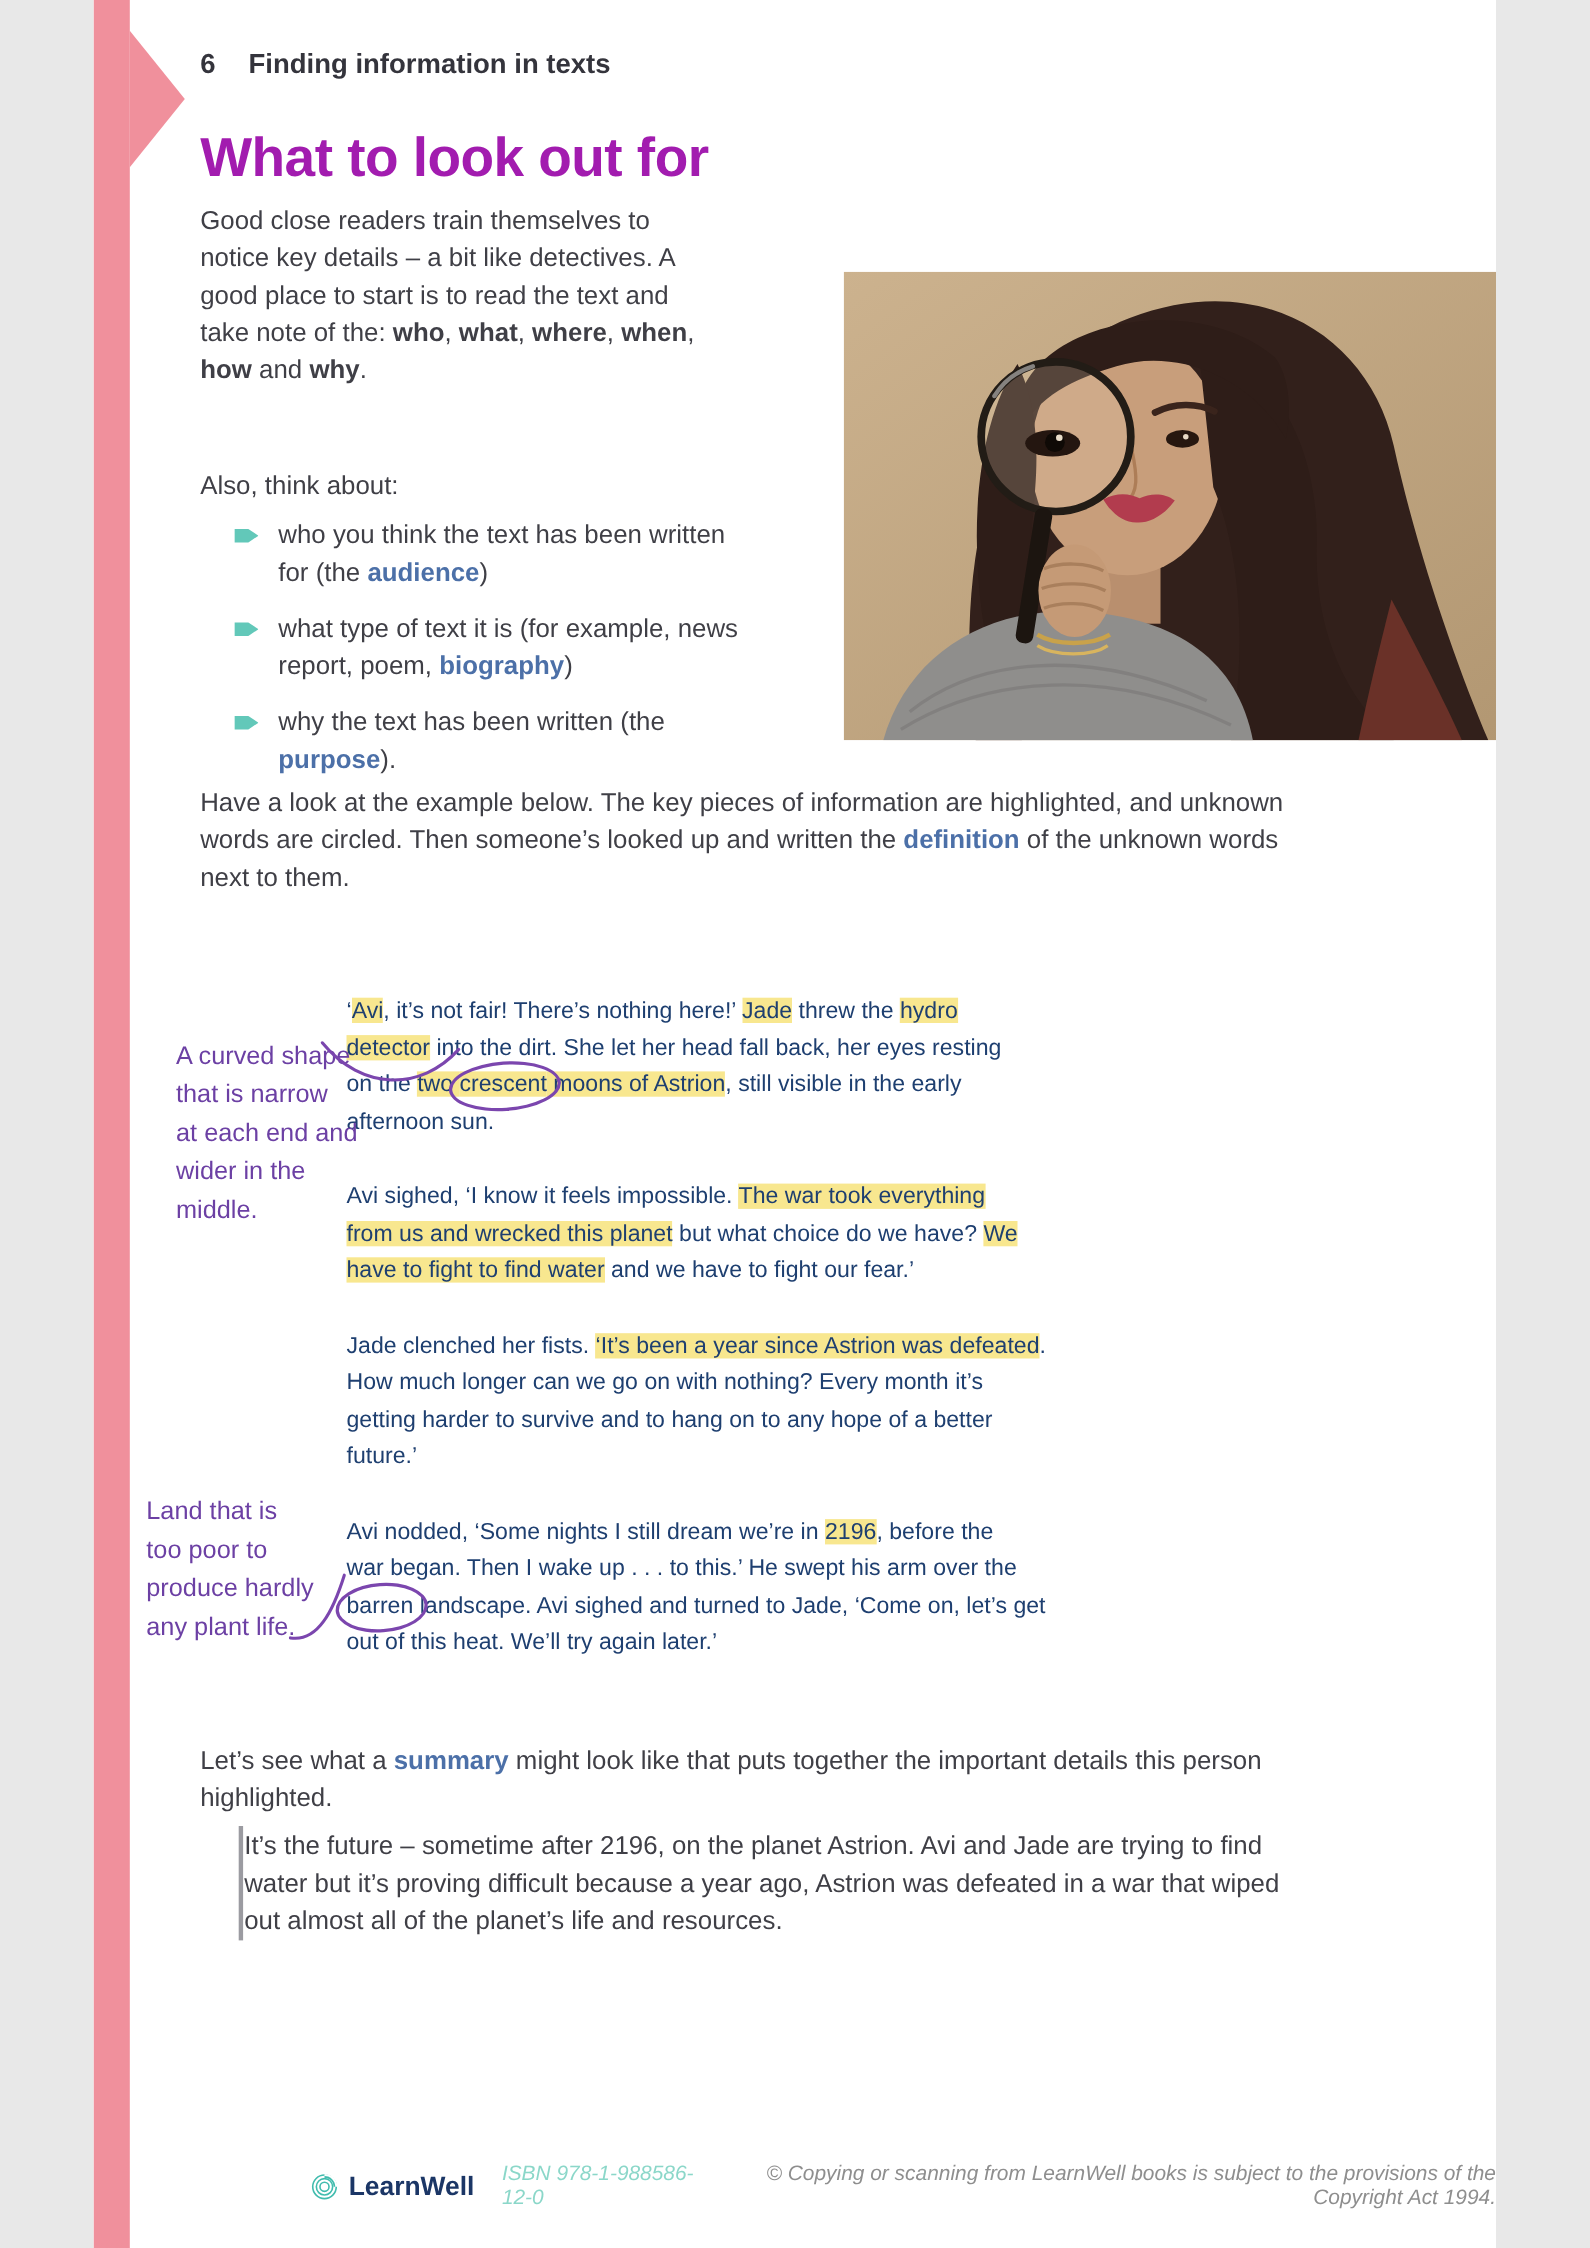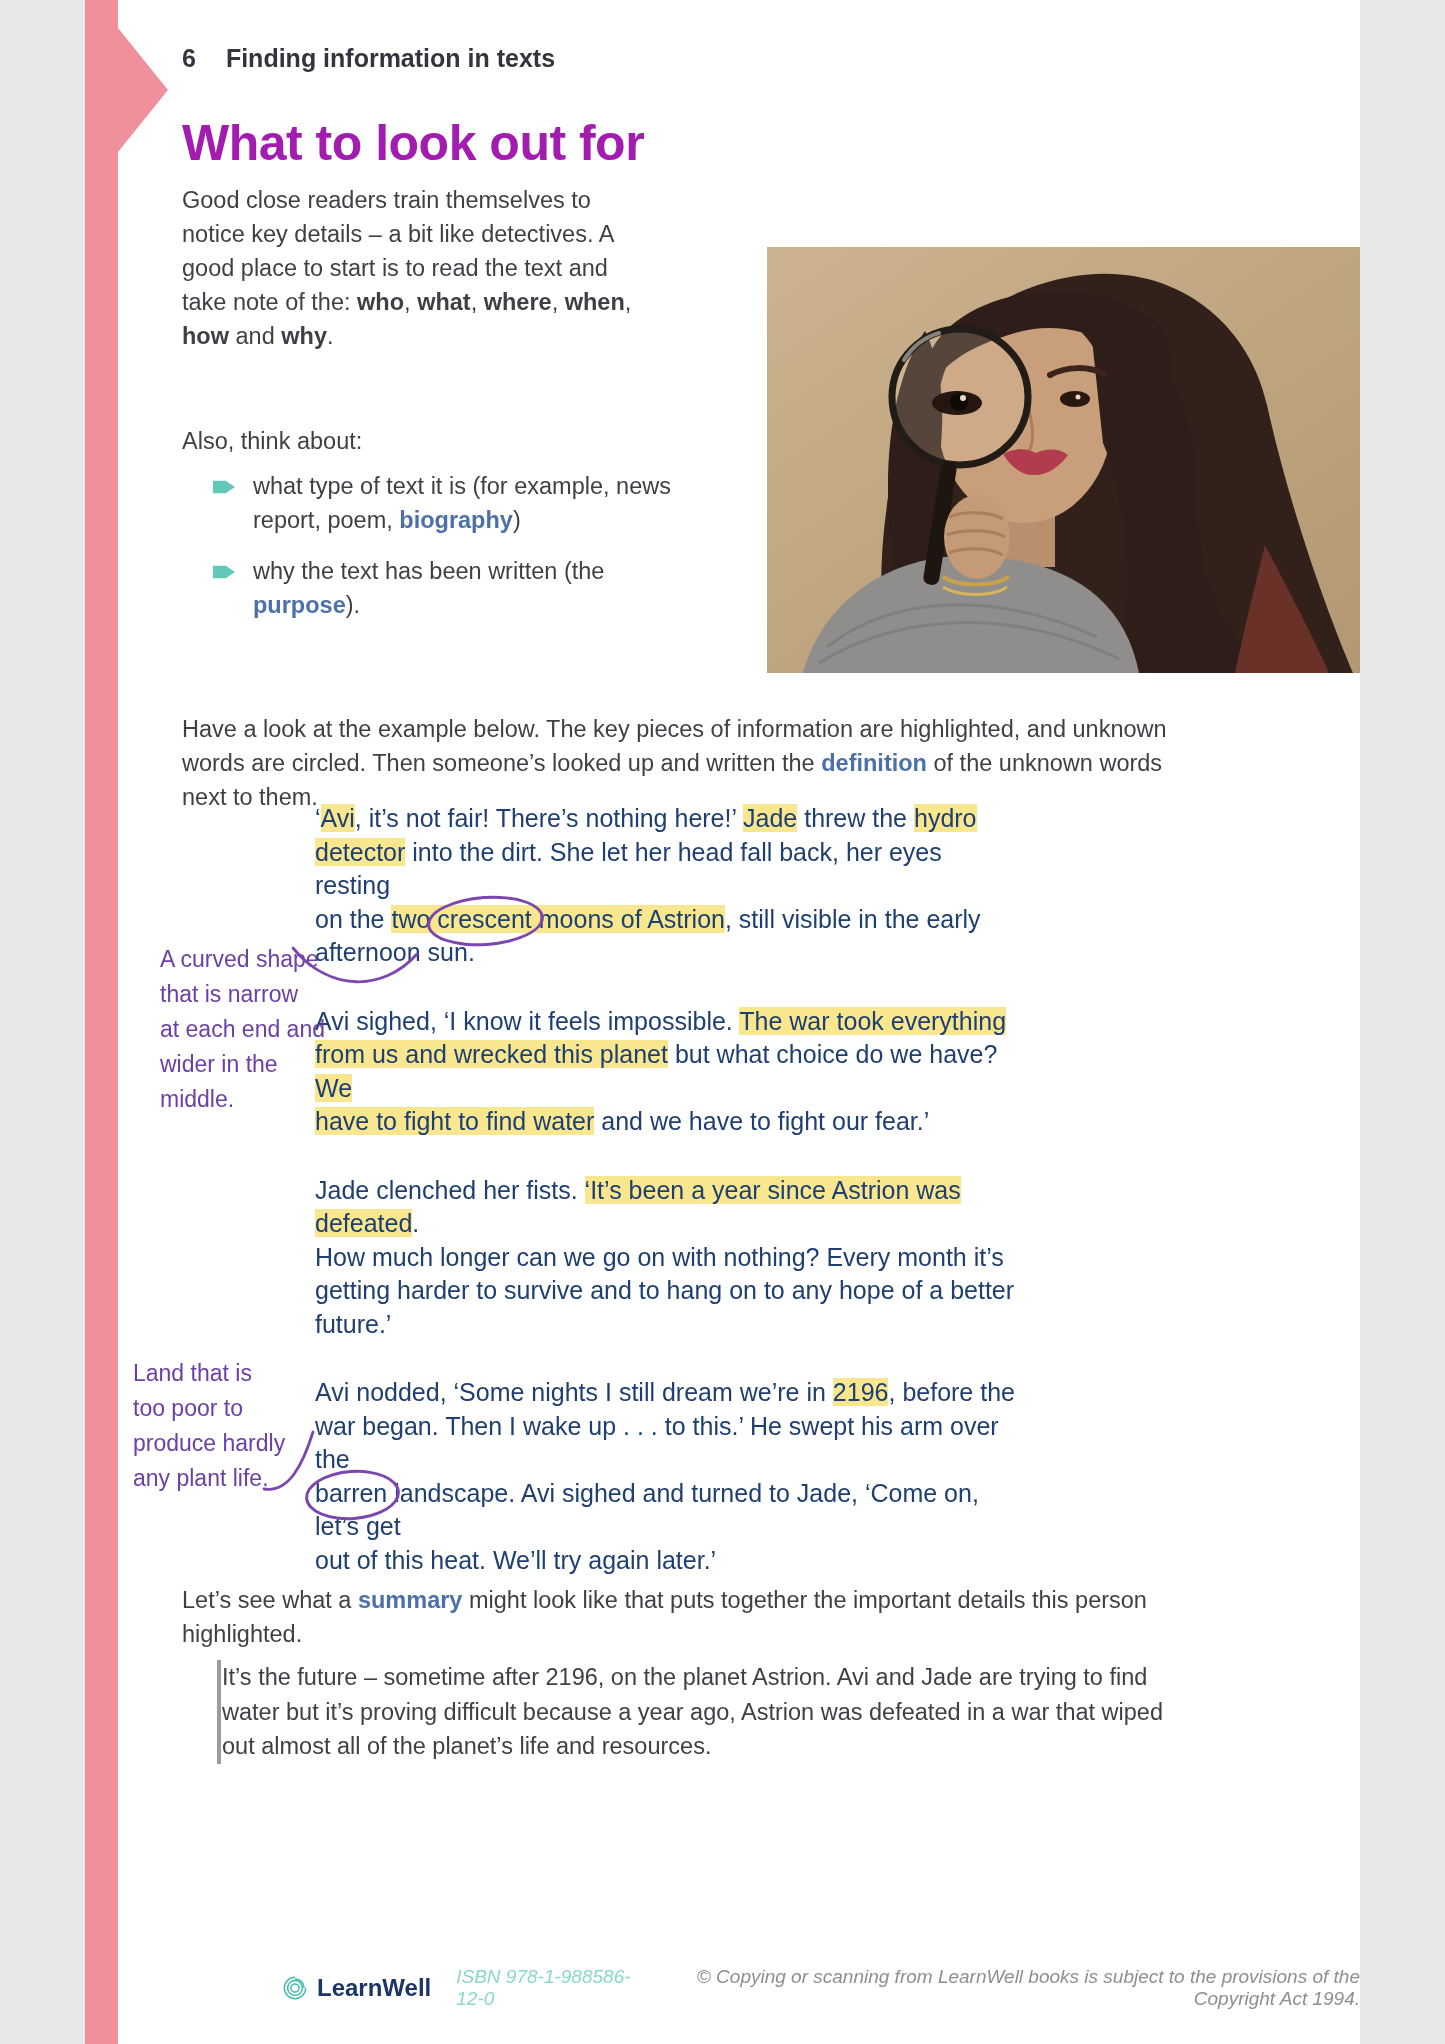--- a/index.html
+++ b/index.html
@@ -26,21 +26,21 @@
   .bullet-marker{position:absolute;left:0;top:11px;width:22px;height:14px;background:#62c8b9;
     clip-path:polygon(0 6%,58% 6%,100% 50%,58% 94%,0 94%);}
   .b{font-weight:700;margin-top:48px;}
   .kw{color:#4c70a8;font-weight:700;}
   .hl{background:#f8e78f;}
   
   .photo{position:absolute;left:682px;top:247px;width:608px;height:426px;}
   
   .example-intro{position:absolute;left:97px;top:712px;width:1270px;}
   
-  .story{position:absolute;left:230px;top:802px;width:700px;color:#1e3f70;font-size:25px;}
+  .story{position:absolute;left:230px;top:902px;width:700px;color:#1e3f70;font-size:21px;}
   .story p{margin:0 0 35px 0;line-height:33.5px;}
   .circled{position:relative;}
   .circled::after{content:"";position:absolute;left:-10px;right:-13px;top:-9px;bottom:-13px;
     border:3px solid #7b46ae;border-radius:50%;transform:rotate(-4deg);pointer-events:none;}
   
   .note{position:absolute;color:#6c40a4;font-size:23px;line-height:35px;}
   .note1{left:75px;top:942px;width:190px;}
   .note2{left:48px;top:1356px;width:180px;}
   .connectors{position:absolute;left:0;top:0;width:1445px;height:2044px;pointer-events:none;}
   
@@ -67,20 +67,24 @@
     <span class="num">6</span><span>Finding information in texts</span>
   </div>
 
   <h1 class="title">What to look out for</h1>
 
   <div class="intro bodytext"><span>Good close readers train themselves to</span><br><span>notice key details – a bit like detectives. A</span><br><span>good place to start is to read the text and</span><br><span>take note of the: </span><span class="b">who</span><span>, </span><span class="b">what</span><span>, </span><span class="b">where</span><span>, </span><span class="b">when</span><span>,</span><br><span class="b">how</span><span> and </span><span class="b">why</span><span>.</span></div>
 
   <div class="also bodytext">Also, think about:</div>
 
   <div class="bullets bodytext">
+    <div class="bullet">
+      <span class="bullet-marker"></span>
+      <span><span>who you think the text has been written</span><br><span>for (the </span><span class="b kw">audience</span><span>)</span></span>
+    </div>
     <div class="bullet">
       <span class="bullet-marker"></span>
       <span><span>what type of text it is (for example, news</span><br><span>report, poem, </span><span class="b kw">biography</span><span>)</span></span>
     </div>
     <div class="bullet">
       <span class="bullet-marker"></span>
       <span><span>why the text has been written (the</span><br><span class="b kw">purpose</span><span>).</span></span>
     </div>
   </div>
 

